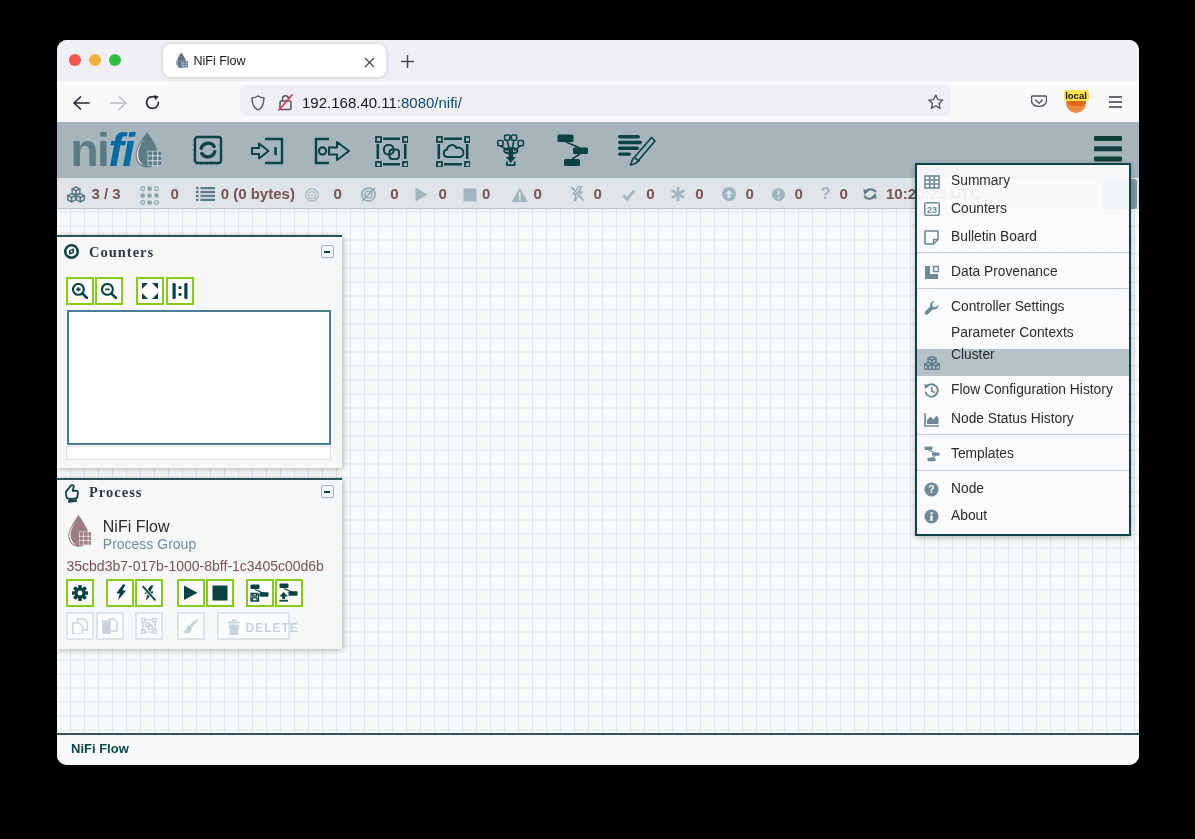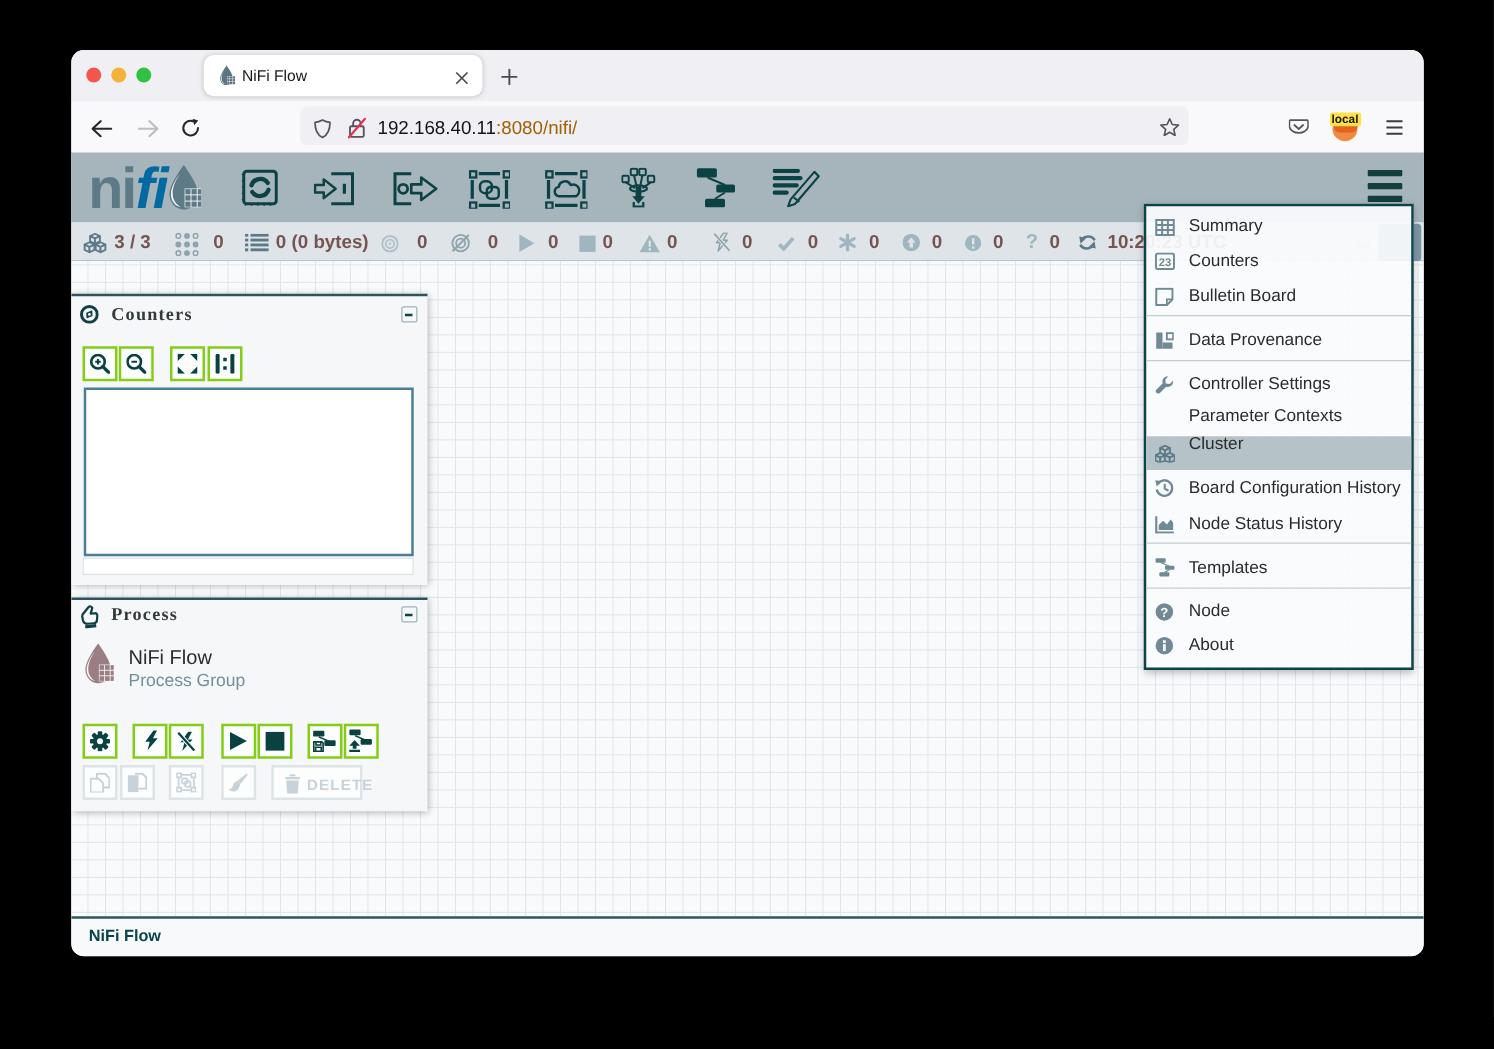--- a/index.html
+++ b/index.html
@@ -83,21 +83,21 @@
     </svg>
 <div class="urlbar"></div>
 <svg class="a" style="left:193.5px; top:54.5px;" width="14" height="16" viewBox="0 0 14 16">
       <path d="M7 1 C9 2.2 11.5 2.8 13 2.9 C13 8.5 11.7 12.6 7 15 C2.3 12.6 1 8.5 1 2.9 C2.5 2.8 5 2.2 7 1 Z" stroke="#55545c" stroke-width="1.4" fill="none" stroke-linejoin="round"></path>
     </svg>
 <svg class="a" style="left:220.5px; top:54px;" width="15" height="17" viewBox="0 0 15 17">
       <rect x="2" y="7" width="11" height="8.5" rx="1.2" stroke="#55545c" stroke-width="1.5" fill="none"></rect>
       <path d="M4.5 7 V4.8 A3 3 0 0 1 10.5 4.8 V5.6" stroke="#55545c" stroke-width="1.5" fill="none"></path>
       <path d="M1 16 L14 1" stroke="#e53056" stroke-width="1.7" stroke-linecap="round"></path>
     </svg>
-<div class="a" style="left:245px; top:53.5px; font-size:15px; color:#16141a;">192.168.40.11<span style="color:#a16207;">:8080/nifi/</span></div>
+<div class="a" style="left:245px; top:53.5px; font-size:15px; color:#16141a;">192.168.40.11<span style="color:#0c4a6e;">:8080/nifi/</span></div>
 <svg class="a" style="left:871px; top:54px;" width="15.5" height="15" viewBox="0 0 15.5 15">
       <path d="M7.75 1 L9.8 5.6 L14.8 6.1 L11 9.5 L12.1 14.4 L7.75 11.8 L3.4 14.4 L4.5 9.5 L0.7 6.1 L5.7 5.6 Z" stroke="#55545c" stroke-width="1.3" fill="none" stroke-linejoin="round"></path>
     </svg>
 <svg class="a" style="left:974px; top:54.5px;" width="16" height="15" viewBox="0 0 16 15">
       <path d="M1.5 1 H14.5 A1 1 0 0 1 15.5 2 V6.5 A7.75 6.5 0 0 1 0.5 6.5 V2 A1 1 0 0 1 1.5 1 Z" stroke="#55545c" stroke-width="1.4" fill="none"></path>
       <path d="M4.5 5 L8 8.2 L11.5 5" stroke="#55545c" stroke-width="1.4" fill="none" stroke-linecap="round" stroke-linejoin="round"></path>
     </svg>
 <div class="a" style="left:1009px; top:52.5px; width:20px; height:20px; border-radius:50%; background:#ef8b41;"></div>
 <div class="a" style="left:1009.5px; top:59px; width:19px; height:7px; border-radius:3px 3px 8px 8px; background:#e4641f;"></div>
 <div class="a" style="left:1006.5px; top:50px; width:25px; height:11px; background:#ffe14d; border-radius:2px; font-size:9.5px; font-weight:bold; color:#1a1a00; text-align:center; line-height:11px;">local</div>
@@ -370,20 +370,21 @@
         <rect x="13.05" y="21.3" width="3.6" height="3.6" fill="#9b7e83"></rect>
         <rect x="17.3" y="21.3" width="3.6" height="3.6" fill="#9b7e83"></rect>
         <rect x="21.55" y="21.3" width="3.6" height="3.6" fill="#9b7e83"></rect>
         <rect x="13.05" y="25.55" width="3.6" height="3.6" fill="#9b7e83"></rect>
         <rect x="17.3" y="25.55" width="3.6" height="3.6" fill="#9b7e83"></rect>
         <rect x="21.55" y="25.55" width="3.6" height="3.6" fill="#9b7e83"></rect>
       </g>
     </svg>
 <div class="a" style="left:45.8px; top:477.5px; font-size:16px; color:#2b2b2b;">NiFi Flow</div>
 <div class="a" style="left:45.8px; top:496px; font-size:14px; color:#728e9b;">Process Group</div>
+<div class="a" style="left:9.5px; top:518px; font-size:14px; color:#775351;">35cbd3b7-017b-1000-8bff-1c3405c00d6b</div>
 <div class="btn" style="left:9.1px; top:538.6px;">
       <svg width="16" height="16" viewBox="0 0 16 16">
         <g fill="#0a4143">
           <rect x="6.2" y="-0.2" width="3.6" height="16.4" rx="1" transform="rotate(0 8 8)"></rect>
           <rect x="6.2" y="-0.2" width="3.6" height="16.4" rx="1" transform="rotate(45 8 8)"></rect>
           <rect x="6.2" y="-0.2" width="3.6" height="16.4" rx="1" transform="rotate(90 8 8)"></rect>
           <rect x="6.2" y="-0.2" width="3.6" height="16.4" rx="1" transform="rotate(135 8 8)"></rect>
           <circle cx="8" cy="8" r="5.6"></circle>
         </g>
         <circle cx="8" cy="8" r="2.4" fill="#fcfdfd"></circle>
@@ -526,21 +527,21 @@
         <polygon points="-3.9,-1.5 0,0.4 0,4.6 -3.9,2.7"></polygon>
         <polygon points="3.9,-1.5 0,0.4 0,4.6 3.9,2.7"></polygon>
       </g>
     </svg>
     <div class="mtx" style="top:307px;text-align:center;">Cluster</div>
 <svg class="a" style="left:866.5px; top:343.1px;" width="15" height="15" viewBox="0 0 15 15">
       <path d="M2.2 4.2 A6.2 6.2 0 1 1 1.4 8.6" stroke="#6f8995" stroke-width="1.9" fill="none"></path>
       <polygon points="0.2,1.2 5.4,2 1.4,6.2" fill="#6f8995"></polygon>
       <path d="M7.8 4 V8 L10.8 9.6" stroke="#6f8995" stroke-width="1.6" fill="none"></path>
     </svg>
-    <div class="mtx" style="top:342.1px;">Board Configuration History</div>
+    <div class="mtx" style="top:342.1px;">Flow Configuration History</div>
 <svg class="a" style="left:866.5px; top:371.7px;" width="16" height="15" viewBox="0 0 16 15">
       <path d="M1 1 V14 H15" stroke="#6f8995" stroke-width="1.7" fill="none"></path>
       <path d="M3 12 L3 8 L6.5 4.5 L9.5 7.5 L12.5 3.5 L14.5 6 V12 Z" fill="#6f8995"></path>
     </svg>
     <div class="mtx" style="top:370.7px;">Node Status History</div>
 <div class="mdiv" style="top:394.2px;"></div>
 <svg class="a" style="left:866.5px; top:406.25px;" width="16" height="15.5" viewBox="0 0 16 15.5">
       <rect x="0.5" y="0.5" width="8" height="3.6" rx="0.8" fill="#6f8995"></rect>
       <rect x="8" y="6.6" width="7.5" height="3.2" rx="0.8" fill="#6f8995"></rect>
       <rect x="3.5" y="11.8" width="8" height="3.4" rx="0.8" fill="#6f8995"></rect>

